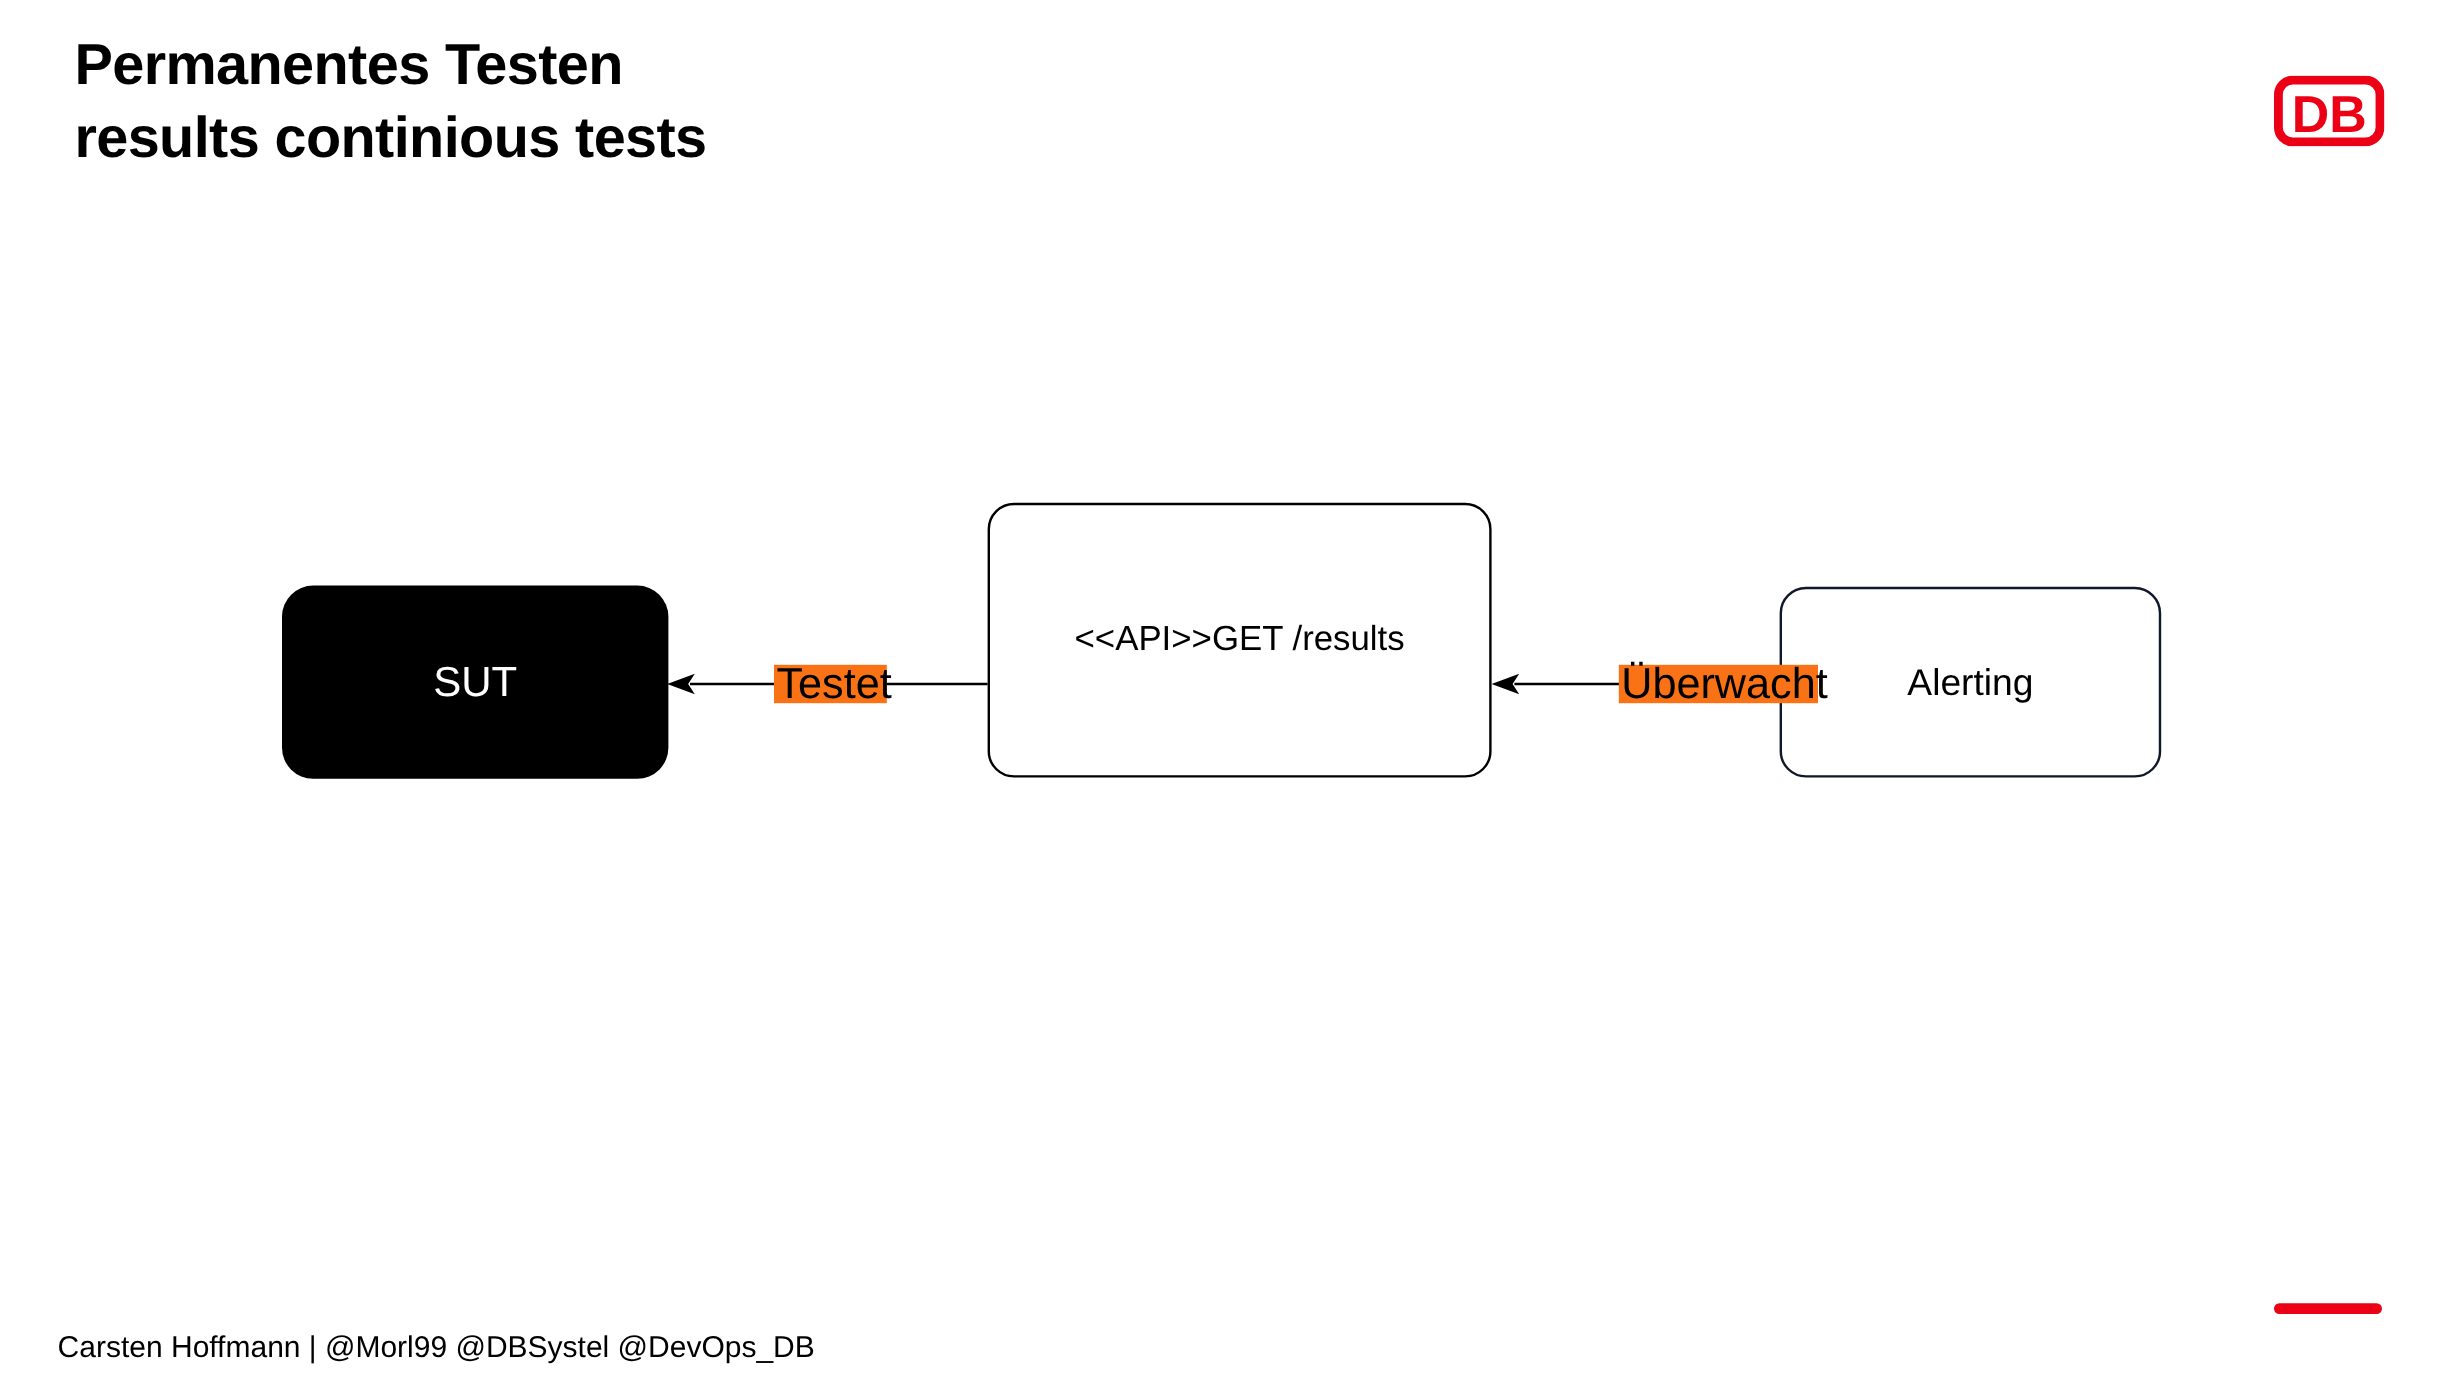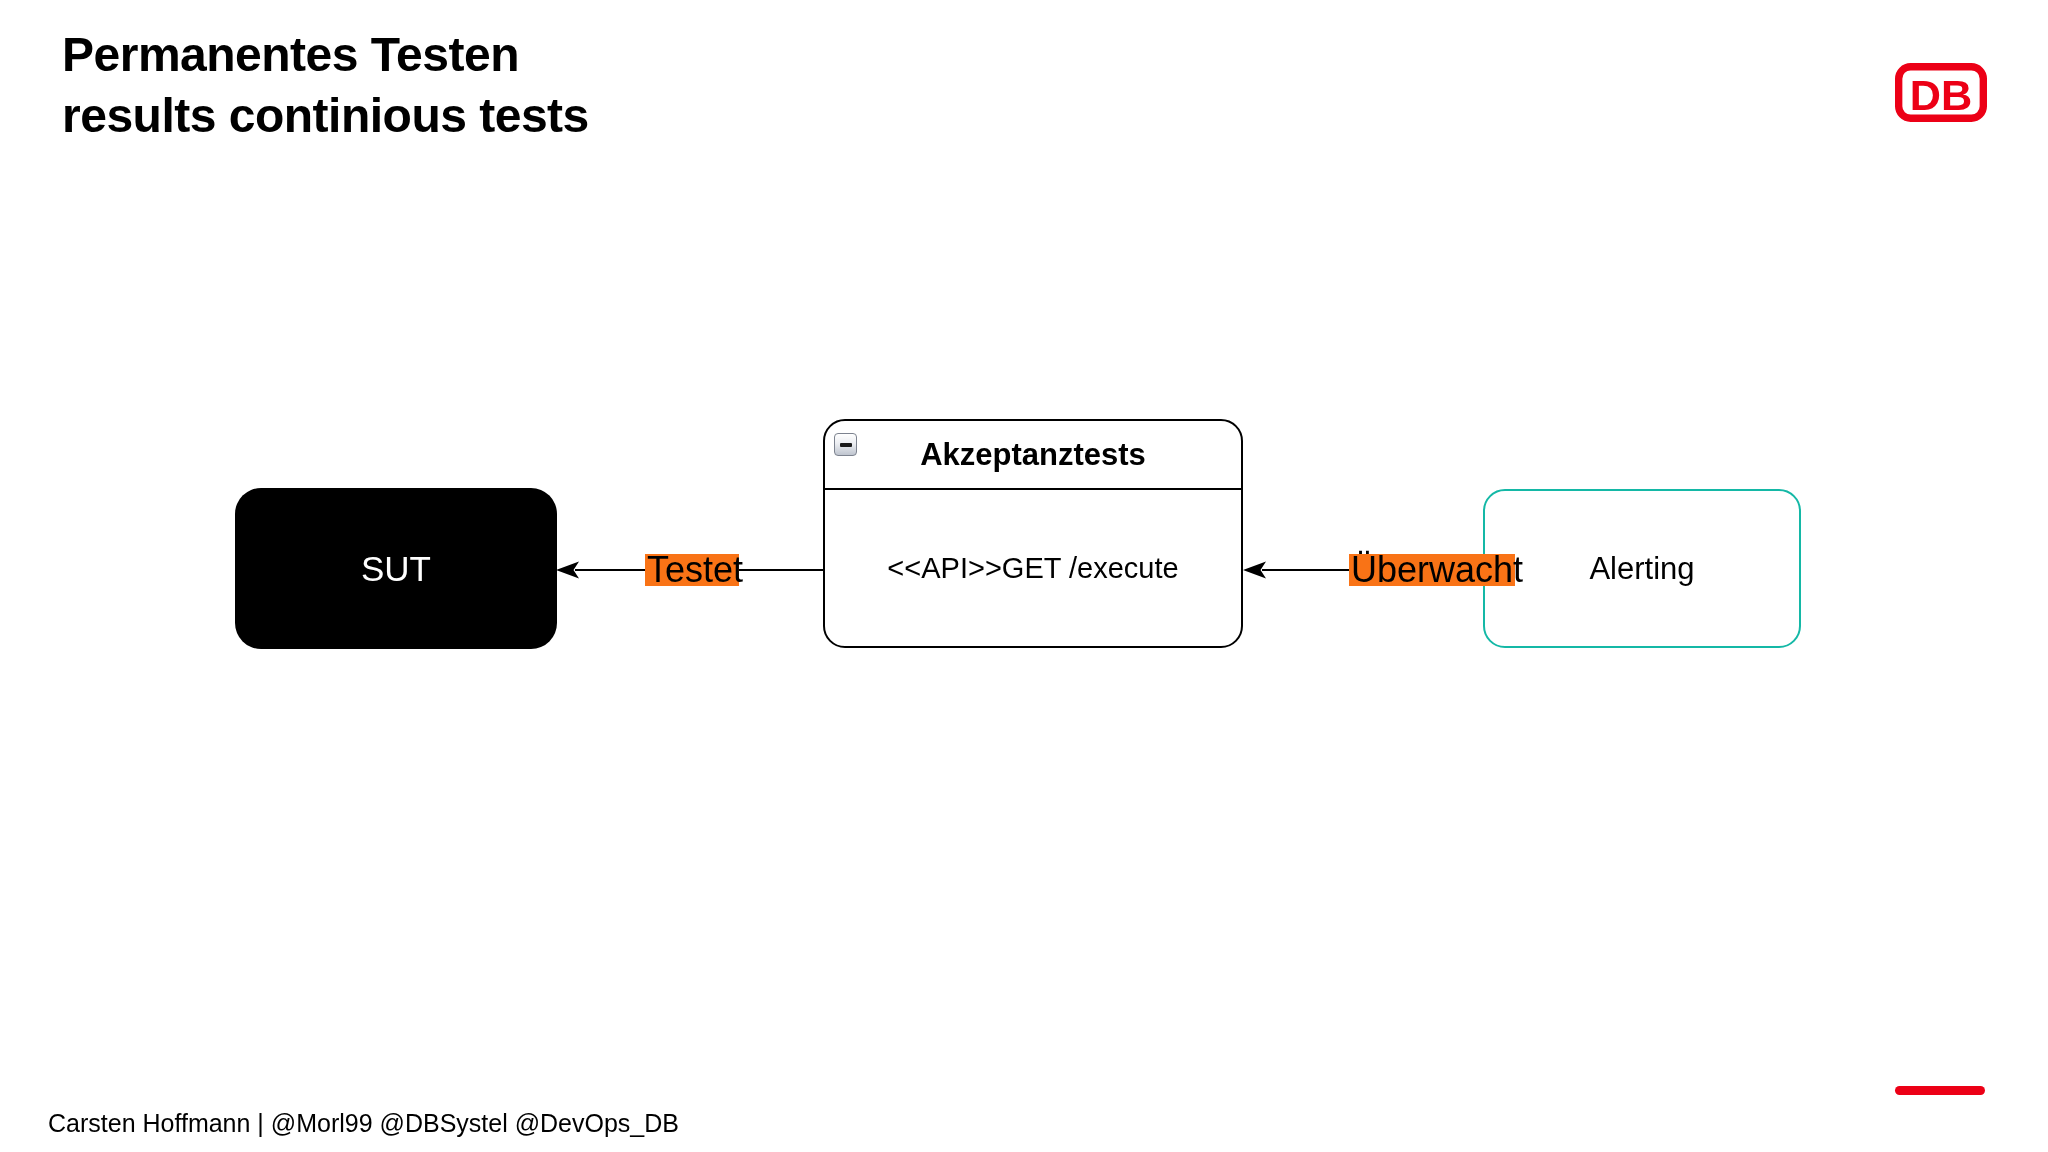--- a/index.html
+++ b/index.html
@@ -93,21 +93,21 @@
     justify-content: center;
     font-size: 29px;
     line-height: 37px;
     text-align: center;
   }
 
   .node-alerting {
     left: 1483px; top: 489px;
     width: 318px; height: 159px;
     background: #fff;
-    border: 2px solid #14b8a6;
+    border: 2px solid #0f172a;
     border-radius: 22px;
     font-size: 31px;
   }
 
   
   .edge-svg { position: absolute; }
   .edge-label {
     position: absolute;
     top: 554px;
     height: 32px;
@@ -149,29 +149,23 @@
   <text x="50" y="51" text-anchor="middle" font-family="Liberation Sans, sans-serif" font-size="47" font-weight="700" fill="#EC0016">DB</text>
 </svg>
 
 <div>
 
   <div class="node node-sut">
     <span>SUT</span>
   </div>
 
   <div class="node node-acceptance">
-    <div class="hdr">
-      <span class="collapse-btn">
-        <span class="bar"></span>
-      </span>
-      <span>Akzeptanztests</span>
-    </div>
     <div class="bdy">
       <div>&lt;&lt;API&gt;&gt;</div>
-      <div>GET /execute</div>
+      <div>GET /results</div>
     </div>
   </div>
 
   <div class="node node-alerting">
     <span>Alerting</span>
   </div>
 
   <svg class="edge-svg" style="left:555px; top:559px;" width="270" height="22" viewBox="0 0 270 22">
     <line x1="268" y1="11" x2="20" y2="11" stroke="#000" stroke-width="2"></line>
     <polygon points="1,11 24,2.5 18.5,11 24,19.5" fill="#000"></polygon>

